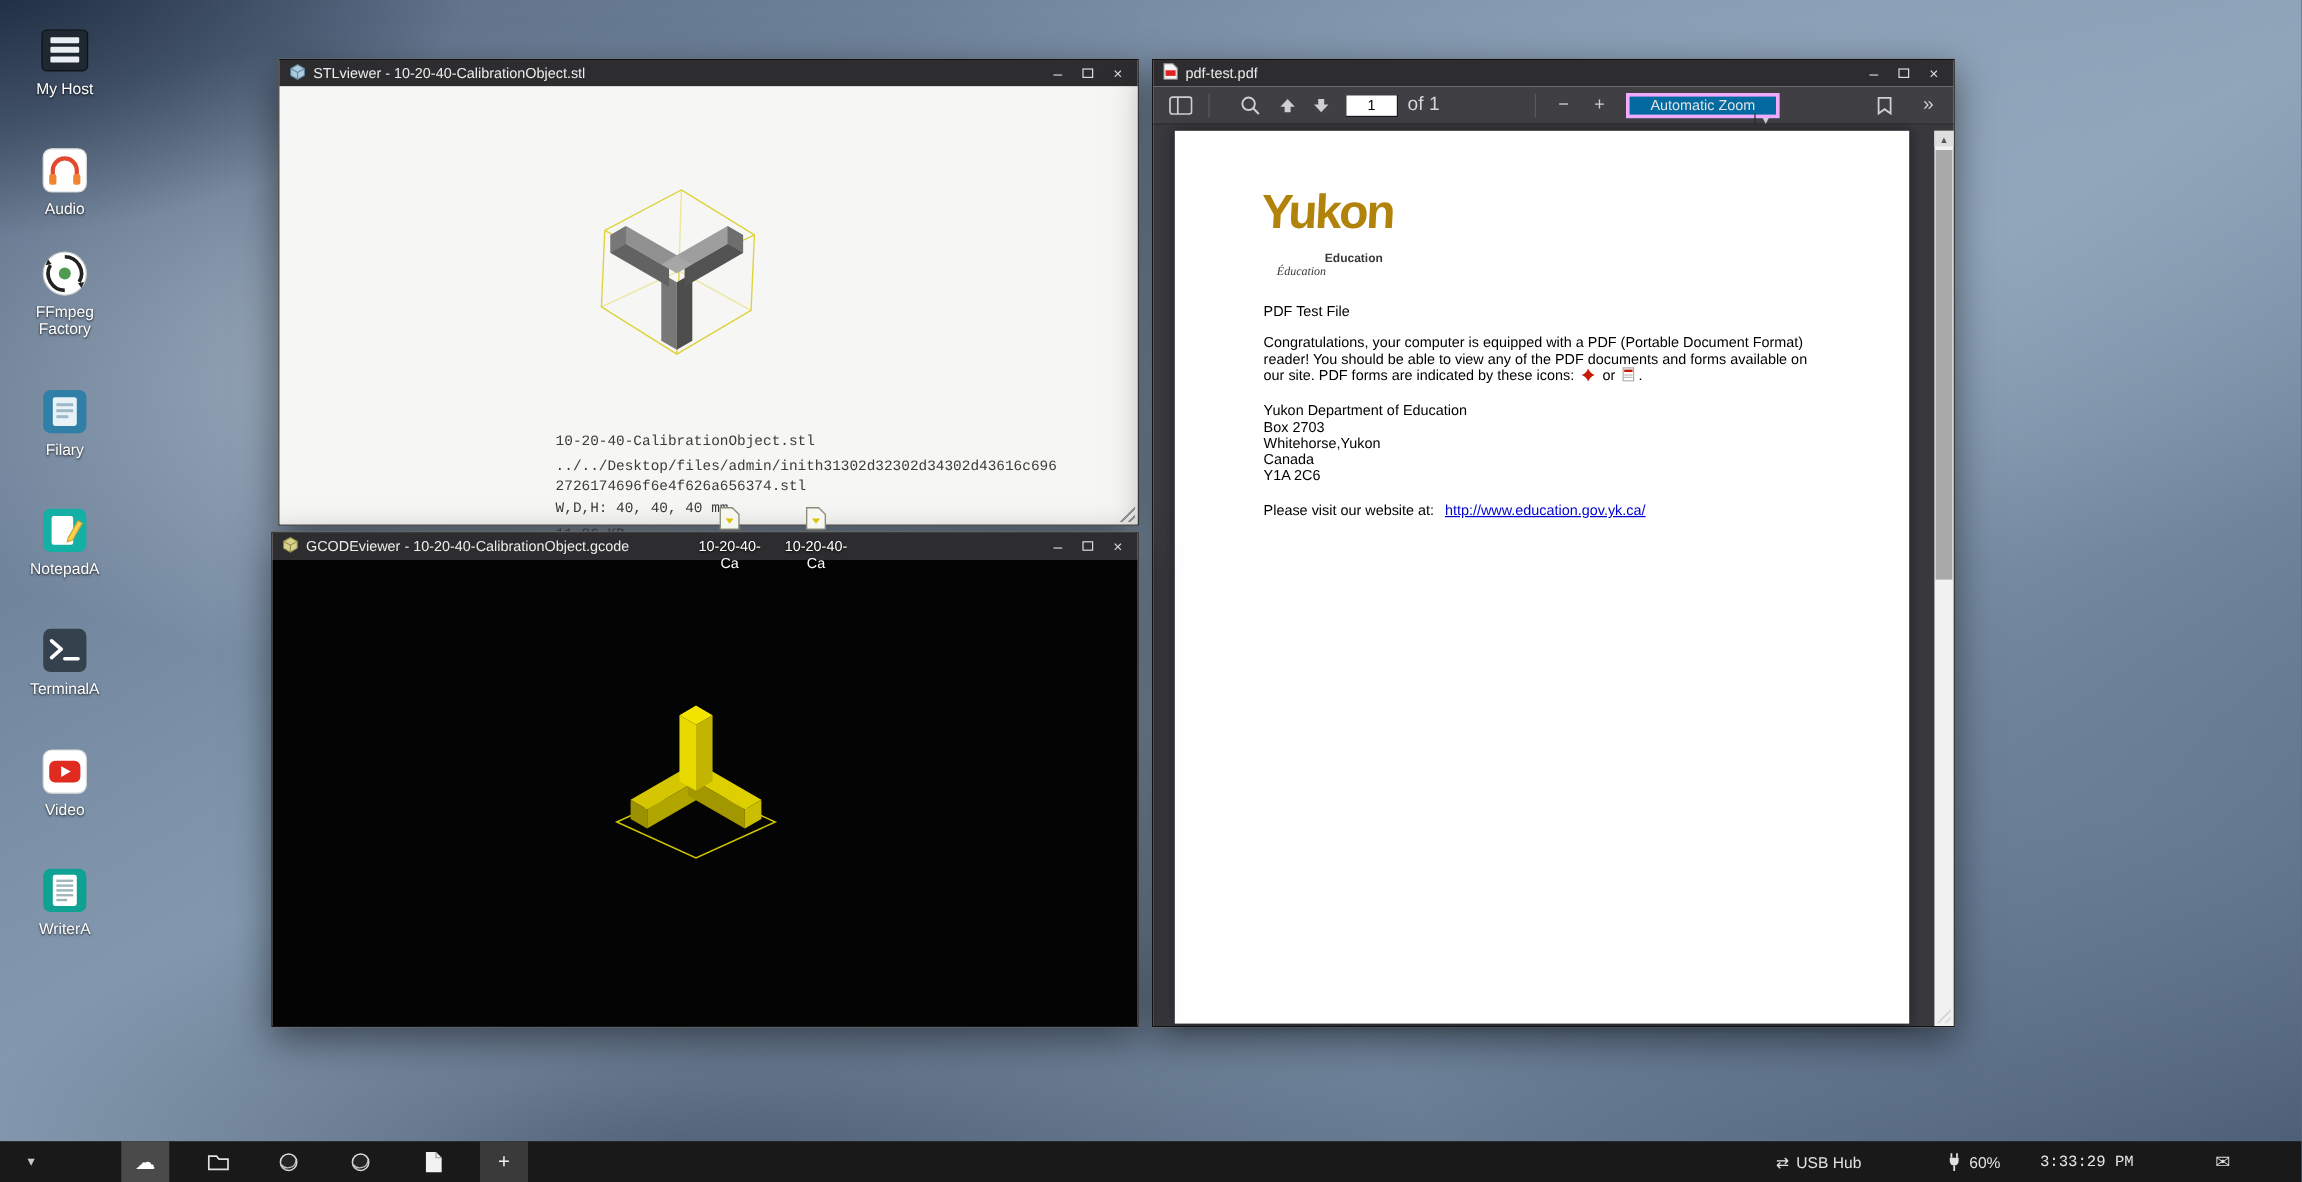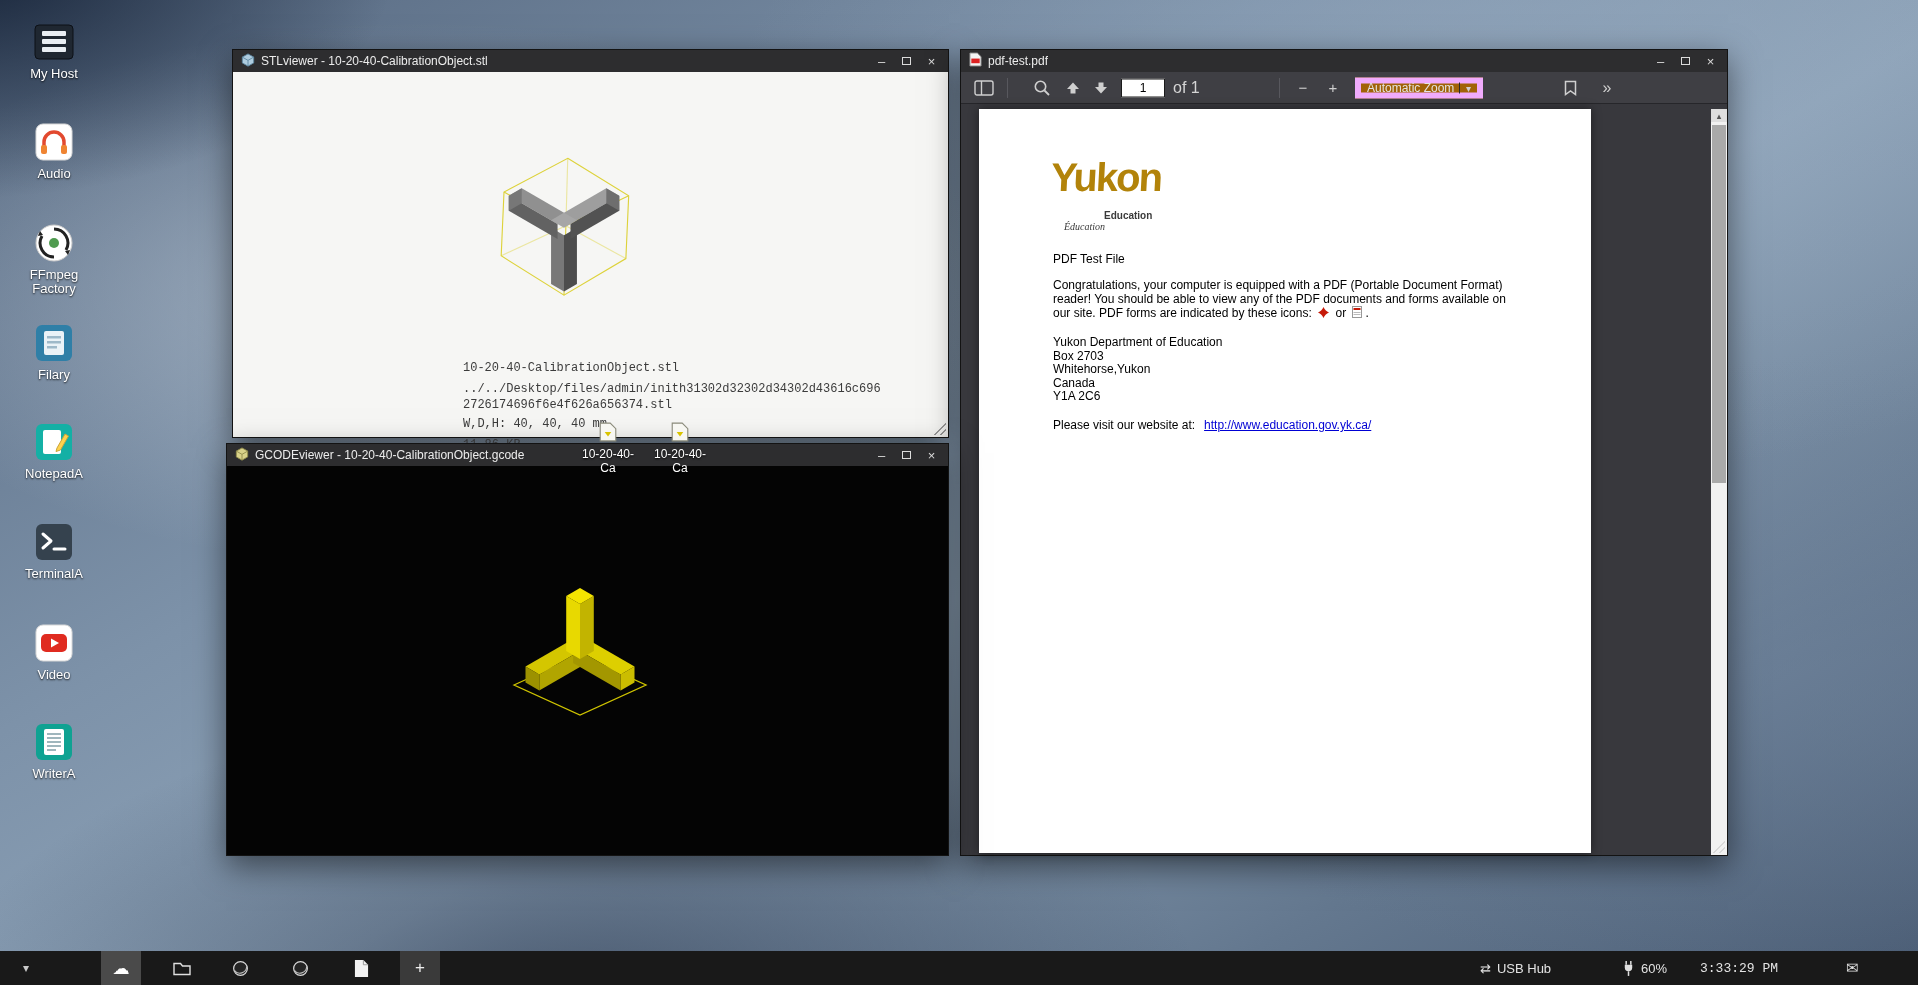--- a/index.html
+++ b/index.html
@@ -40,22 +40,22 @@
           clip-path:polygon(100% 0,100% 100%,0 100%);
           background:repeating-linear-gradient(-45deg,transparent 0,transparent 3px,#9a9a9a 3px,#9a9a9a 4.5px); }
   .grip.light { background:repeating-linear-gradient(-45deg,transparent 0,transparent 3px,#d9d9d9 3px,#d9d9d9 4.5px); }
 
   
   .pdf-toolbar { position:absolute; left:0; right:0; top:22px; height:32px; background:#3f3f44; border-bottom:1px solid #26262a; }
   .ptb { position:absolute; top:50%; transform:translateY(-50%); display:flex; align-items:center; justify-content:center; color:#cfcfcf; cursor:pointer; }
   .ptb-sep { position:absolute; top:6px; height:20px; width:1px; background:#58585e; }
   .page-input { position:absolute; left:160px; top:50%; transform:translateY(-50%); width:44px; height:19px; background:#fff;
                 border:1px solid #1b1b1b; text-align:center; font-size:12px; font-family:"Liberation Sans",sans-serif; padding:0; }
-  .zoom-select { position:absolute; left:394px; top:50%; transform:translateY(-50%); width:128px; height:21px; background:#a16207;
-                 border:6px solid #f0abfc; display:flex; align-items:center; padding:0 6px; color:#e3e3e3; font-size:12px; cursor:pointer; }
+  .zoom-select { position:absolute; left:394px; top:50%; transform:translateY(-50%); width:128px; height:21px; background:#0369a1;
+                 border:3px solid #f0abfc; display:flex; align-items:center; padding:0 6px; color:#e3e3e3; font-size:12px; cursor:pointer;flex-direction:column; }
   .zoom-caret { margin-left:auto; border-left:1px solid #2a2a2e; padding-left:6px; font-size:10px; color:#cfcfcf; }
   .pdf-body { position:absolute; left:0; right:0; top:54px; bottom:0; background:#38383d; }
   .pdf-page { position:absolute; left:18px; top:5px; width:612px; height:744px; background:#fff; box-shadow:0 0 10px rgba(0,0,0,.45); }
   .pdf-scroll { position:absolute; right:0; top:5px; bottom:0; width:16px; background:#f1f1f1; }
   .scroll-arrow { position:absolute; left:0; top:0; width:16px; height:13px; background:#dedede; color:#555; font-size:9px;
                   display:flex; align-items:center; justify-content:center; cursor:pointer; }
   .pdf-thumb { position:absolute; left:1px; top:16px; width:14px; height:358px; background:#a9a9a9; cursor:pointer; }
 
   .pp { position:absolute; color:#000; }
   .yukon { left:72px; top:46px; font-weight:bold; font-size:40px; color:#b2830a; letter-spacing:-2px; transform:skewX(-3deg); }
@@ -111,21 +111,21 @@
       <svg viewBox="0 0 44 44" width="44" height="44">
           <rect x="4" y="4" width="36" height="36" rx="7" fill="#fff" stroke="#d8d8d8"></rect>
           <path d="M12 27 v-5 a10 10 0 0 1 20 0 v5" fill="none" stroke="#e2492f" stroke-width="3.5"></path>
           <rect x="9" y="25" width="6" height="9" rx="2" fill="#ef8432"></rect>
           <rect x="29" y="25" width="6" height="9" rx="2" fill="#ef8432"></rect>
         </svg>
     </div>
     <div class="di-label">Audio</div>
   </div>
 
-  <div class="desk-icon" style="top:221px">
+  <div class="desk-icon" style="top:206px">
     <div class="di-tile">
       <svg viewBox="0 0 44 44" width="44" height="44">
           <circle cx="22" cy="22" r="18" fill="#fff" stroke="#c9c9c9"></circle>
           <path d="M22 8 a14 14 0 0 1 12 21" fill="none" stroke="#222" stroke-width="3"></path>
           <path d="M22 36 a14 14 0 0 1 -12 -21" fill="none" stroke="#222" stroke-width="3"></path>
           <path d="M33 30 l5 -1 -2 5 z" fill="#222"></path>
           <path d="M11 14 l-5 1 2 -5 z" fill="#222"></path>
           <circle cx="22" cy="22" r="5" fill="#4f9b4f"></circle>
         </svg>
     </div>
@@ -287,21 +287,21 @@
     <div class="mini-label">10-20-40-Ca</div>
   </div>
   <div class="mini-file" style="left:648px; top:422px">
     <svg width="18" height="20" viewBox="0 0 16 18">
         <path d="M1 1 h9 l5 5 v11 H1 Z" fill="#f7f7f2" stroke="#8a8a7a"></path>
         <polygon points="5,9 11,9 8,13" fill="#d9c400"></polygon>
       </svg>
     <div class="mini-label">10-20-40-Ca</div>
   </div>
 
-  <div class="window" style="left:960px; top:49px; width:768px; height:807px; z-index:10">
+  <div class="window" style="left:960px; top:49px; width:669px; height:807px; z-index:10">
     <div class="titlebar">
       <span>
         <svg viewBox="0 0 14 16" width="13" height="15">
             <path d="M1 1 h8 l4 4 v10 H1 Z" fill="#f5f5f5" stroke="#888"></path>
             <rect x="2.5" y="7" width="9" height="5" fill="#d22"></rect>
           </svg>
       </span>
       <span class="tb-title">pdf-test.pdf</span>
       <span class="win-controls">
         <span class="win-btn">–</span>

